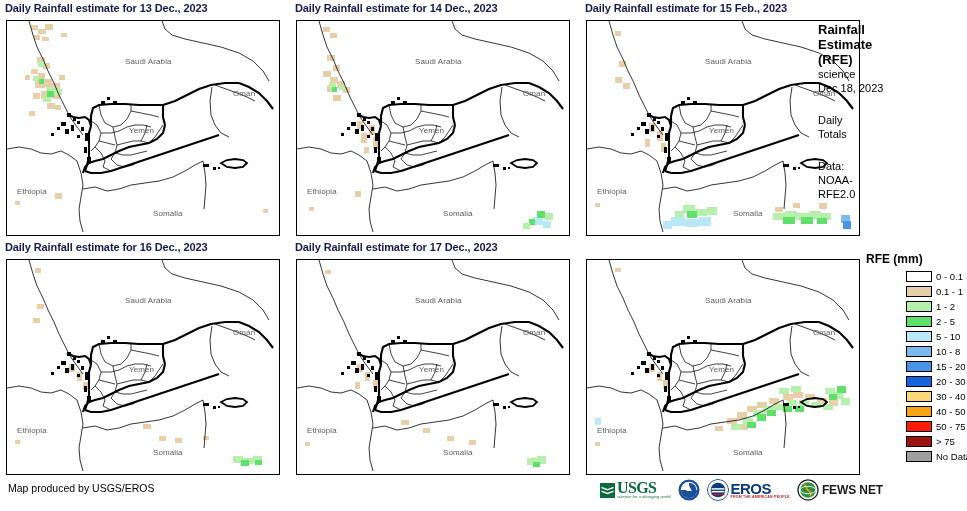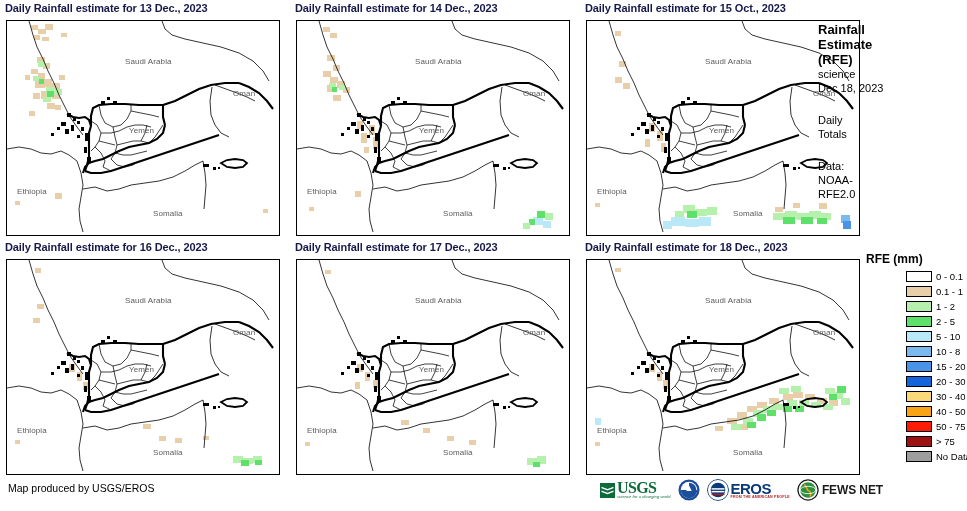--- a/index.html
+++ b/index.html
@@ -300,21 +300,21 @@
         </div>
         <div class="clabel" style="left:118px;top:36px;">Saudi Arabia</div>
         <div class="clabel" style="left:226px;top:68px;">Oman</div>
         <div class="clabel" style="left:122px;top:105px;">Yemen</div>
         <div class="clabel" style="left:10px;top:166px;">Ethiopia</div>
         <div class="clabel" style="left:146px;top:188px;">Somalia</div>
       </div>
     </div>
 
     <div class="panel" style="left:580px;top:0px;">
-      <div class="ptitle">Daily Rainfall estimate for 15 Oct., 2023</div>
+      <div class="ptitle">Daily Rainfall estimate for 15 Feb., 2023</div>
       <div class="mapbox">
         <div class="mapinner">
           <svg class="rain" width="270" height="212">
             <g fill="#e8cfa9">
               <rect x="28" y="10" width="6" height="5"></rect>
                 <rect x="32" y="40" width="7" height="6"></rect>
               <rect x="28" y="56" width="7" height="6"></rect>
                 <rect x="36" y="62" width="7" height="6"></rect>
               <rect x="62" y="102" width="6" height="9"></rect>
                 <rect x="70" y="110" width="6" height="10"></rect>
@@ -633,21 +633,20 @@
         </div>
         <div class="clabel" style="left:118px;top:36px;">Saudi Arabia</div>
         <div class="clabel" style="left:226px;top:68px;">Oman</div>
         <div class="clabel" style="left:122px;top:105px;">Yemen</div>
         <div class="clabel" style="left:10px;top:166px;">Ethiopia</div>
         <div class="clabel" style="left:146px;top:188px;">Somalia</div>
       </div>
     </div>
 
     <div class="panel" style="left:580px;top:239px;">
-      <div class="ptitle">Daily Rainfall estimate for 18 Dec., 2023</div>
       <div class="mapbox">
         <div class="mapinner">
           <svg class="rain" width="270" height="212">
             <g fill="#e8cfa9">
               <rect x="28" y="8" width="6" height="4"></rect>
                 <rect x="62" y="104" width="6" height="8"></rect>
               <rect x="70" y="112" width="5" height="9"></rect>
                 <rect x="76" y="120" width="5" height="9"></rect>
               <rect x="160" y="146" width="10" height="6"></rect>
                 <rect x="170" y="142" width="10" height="6"></rect>

